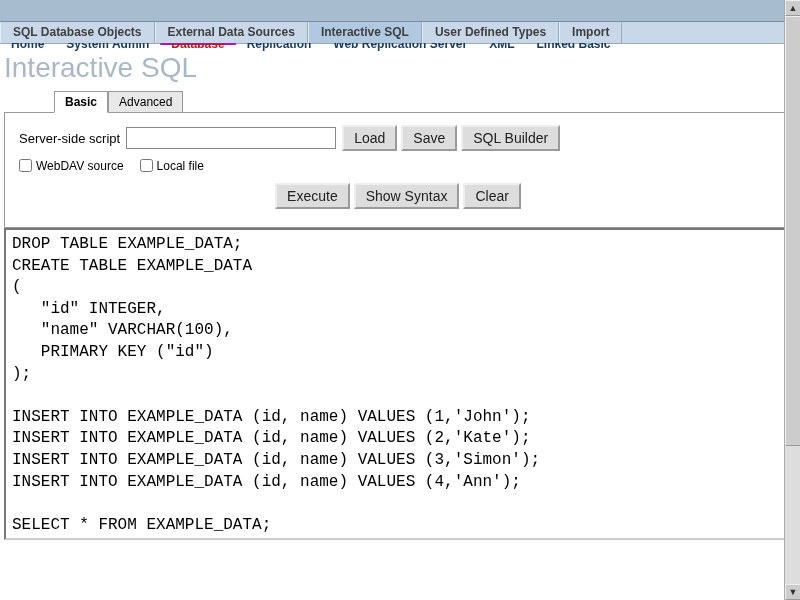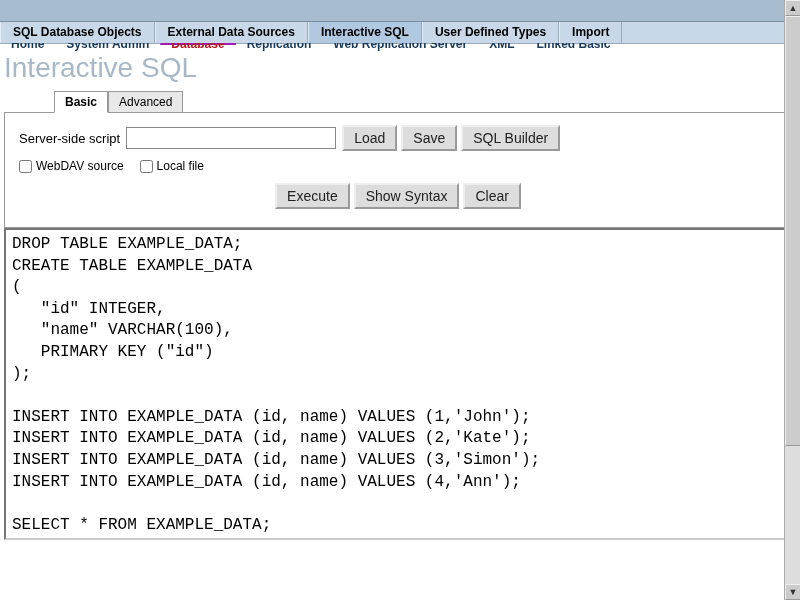--- a/index.html
+++ b/index.html
@@ -39,21 +39,21 @@
     display: flex;
     background: #c8d8e8;
     border-bottom: 1px solid #9ab;
     height: 22px;
   }
   .sub-nav-item {
     padding: 3px 12px;
     border-right: 1px solid #9ab;
     border-left: 1px solid #e0ecf6;
     font-weight: bold;
-    color: #000000;
+    color: #404040;
     cursor: pointer;
     background: #c8d8e8;
     white-space: nowrap;
     font-size: 12px;
   }
   .sub-nav-item.active {
     background: #b0c8e0;
   }
   .page-title {
     font-size: 28px;
@@ -115,21 +115,21 @@
     cursor: pointer;
     margin-right: 4px;
     color: #222;
   }
   .check-row {
     display: flex;
     align-items: center;
     margin-bottom: 10px;
     font-size: 12px;
   }
-  .check-row label { margin-right: 16px; display:flex; align-items:center; }
+  .check-row label { margin-right: 16px; display:flex; align-items:flex-start; }
   .check-row input { margin-right: 4px; }
   .exec-row {
     display: flex;
     justify-content: center;
     margin-bottom: 8px;
   }
   .sql-area {
     margin: 0 4px;
     border: 2px inset #ccc;
     width: calc(100% - 8px);

